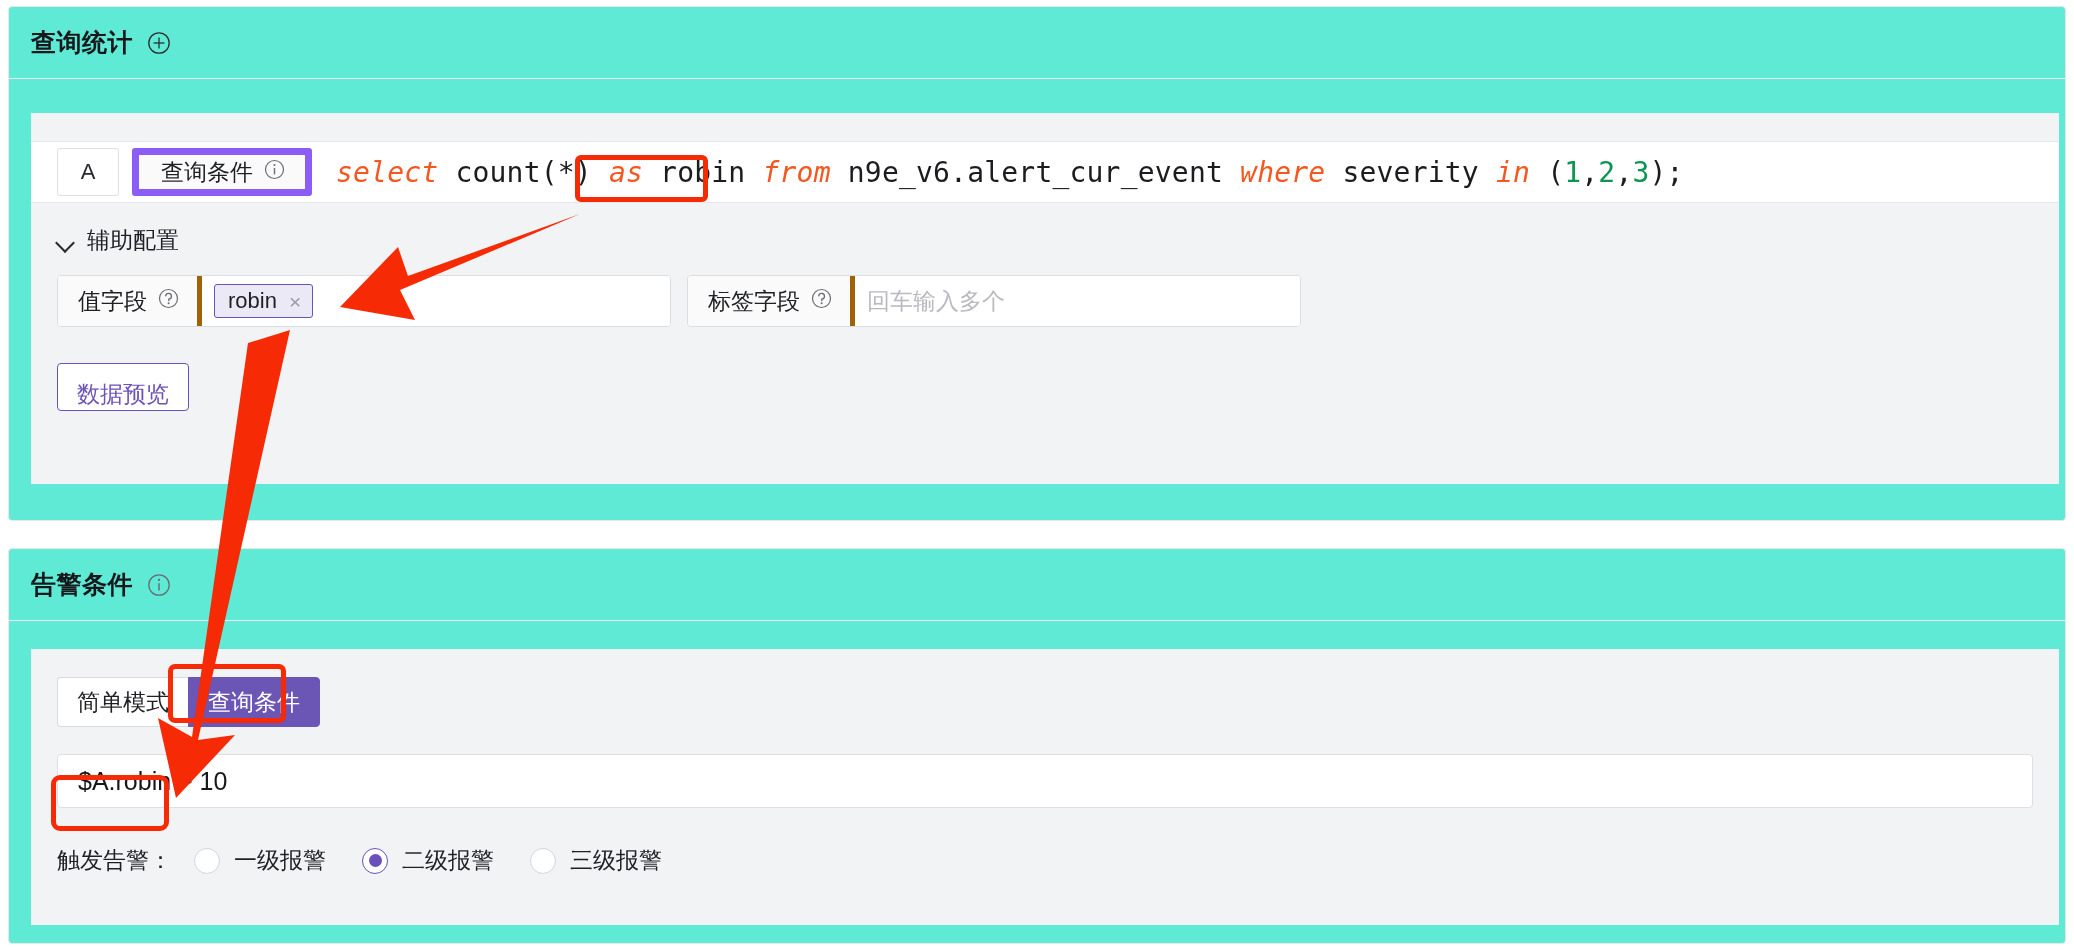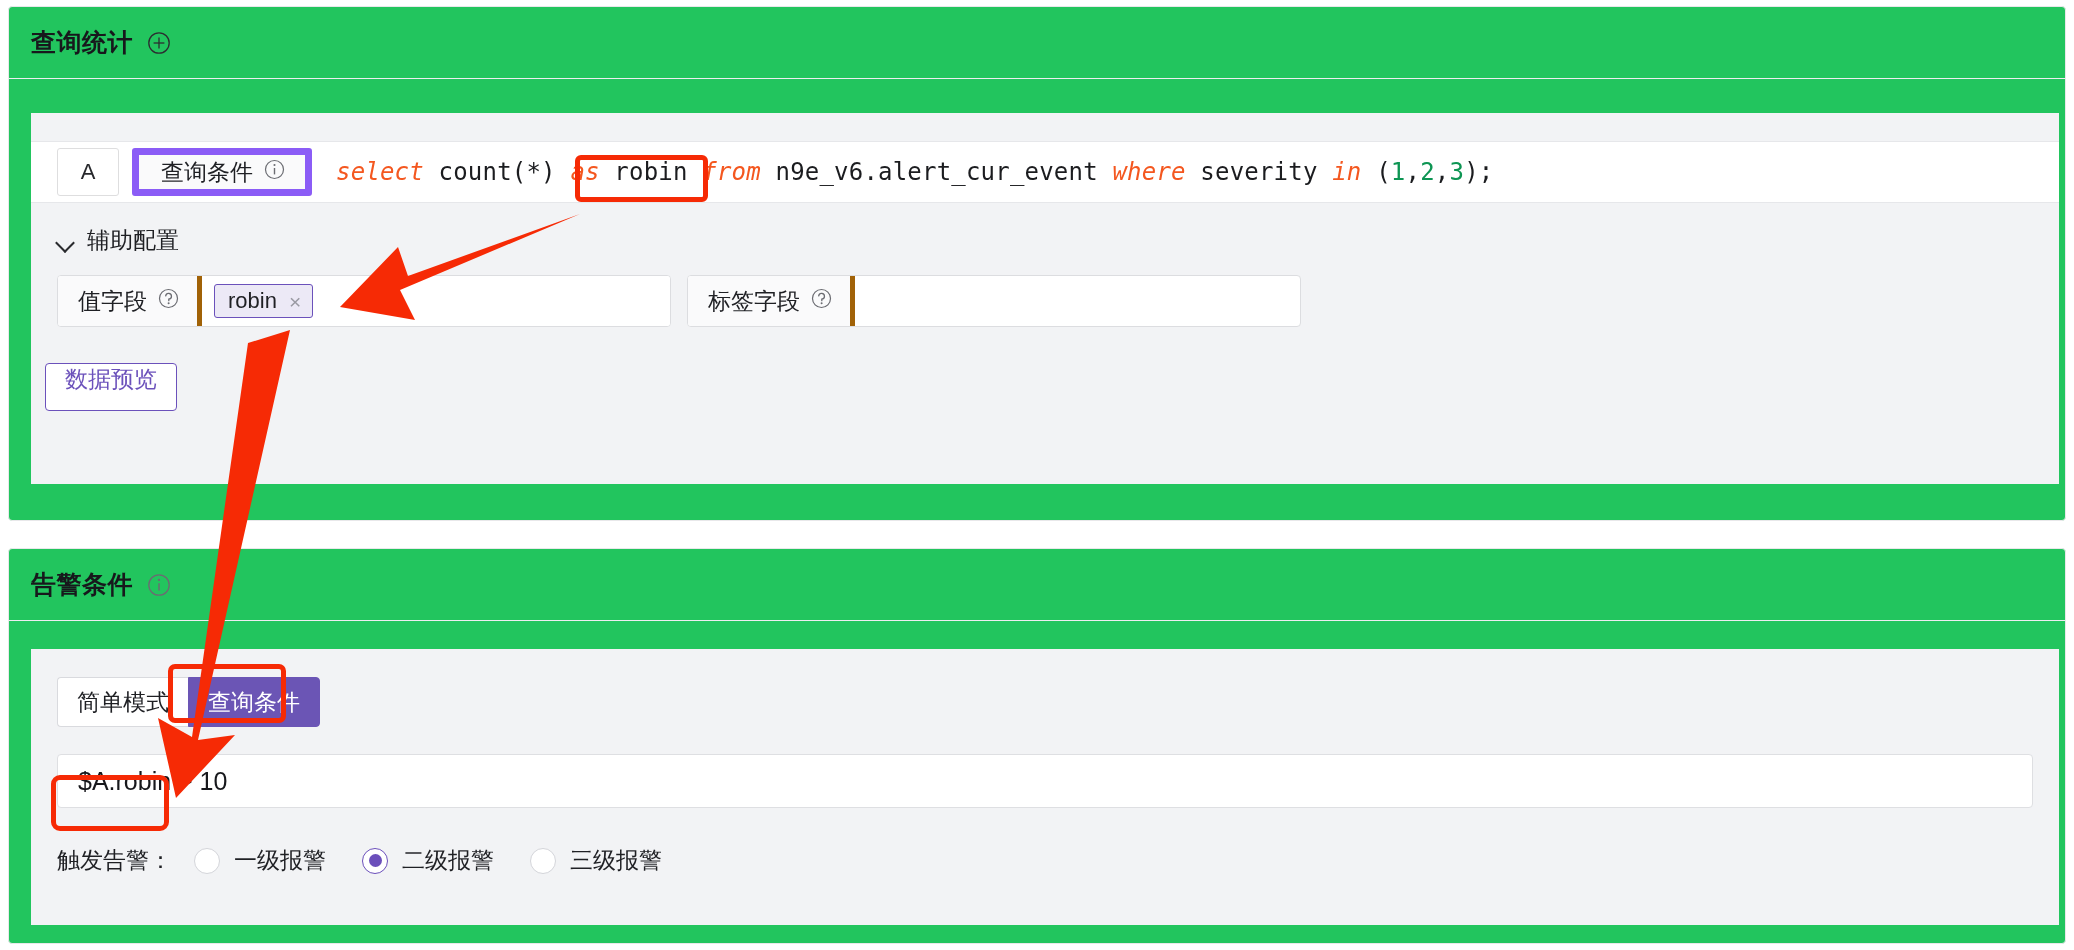--- a/index.html
+++ b/index.html
@@ -22,21 +22,21 @@
     width: 2074px;
     height: 950px;
   }
 
   
   .card {
     position: absolute;
     left: 8px;
     right: 8px;
     width: 2058px;
-    background: #22c55e;
+    background: #5eead4;
     border: 1px solid #e8e8ea;
     border-radius: 4px;
     box-sizing: border-box;
   }
   #card-query { top: 6px; height: 515px; }
   #card-alert { top: 548px; height: 396px; }
 
   .card-header {
     height: 72px;
     display: flex;
@@ -116,21 +116,21 @@
     color: #1f2024;
     box-sizing: border-box;
     white-space: nowrap;
   }
   .sql-wrap {
     flex: 1;
     display: flex;
     align-items: center;
     padding-left: 24px;
     font-family: "DejaVu Sans Mono", "Liberation Mono", monospace;
-    font-size: 24px;
+    font-size: 28px;
     letter-spacing: 0.2px;
     color: #1b1c1f;
     white-space: pre;
     overflow: hidden;
   }
   .kw  { color: #f4571f; font-style: italic; }
   .num { color: #0d9553; }
 
   
   #aux-header {
@@ -212,26 +212,26 @@
     line-height: 1;
   }
   .placeholder {
     font-size: 23px;
     color: #b9bac0;
   }
 
   
   #preview-btn {
     position: absolute;
-    left: 14px;
+    left: 26px;
     top: 250px;
     height: 48px;
     padding: 0 19px;
     display: flex;
-    align-items: flex-start;
+    align-items: flex-end;
     border: 1px solid #6b51bb;
     border-radius: 4px;
     background: #ffffff;
     color: #6b51bb;
     font-size: 23px;
     box-sizing: border-box;
   }
 
   
   #alert-panel {
@@ -411,20 +411,23 @@
         <div class="field-addon">
           <span>标签字段</span>
           <span>
             <svg width="21" height="21" viewBox="0 0 21 21">
               <circle cx="10.5" cy="10.5" r="9" fill="none" stroke="#6b6c72" stroke-width="1.2"></circle>
               <path d="M7.7 7.8a2.9 2.9 0 1 1 3.1 3.3v1.6" fill="none" stroke="#6b6c72" stroke-width="1.3" stroke-linecap="round"></path>
               <circle cx="10.6" cy="15.3" r="1" fill="#6b6c72"></circle>
             </svg>
           </span>
         </div>
+        <div class="field-body">
+          <span class="placeholder">回车输入多个</span>
+        </div>
       </div>
 
       <div id="preview-btn">
         <span>数据预览</span>
       </div>
 
     </div>
   </div>
 
   <div class="card" id="card-alert">

